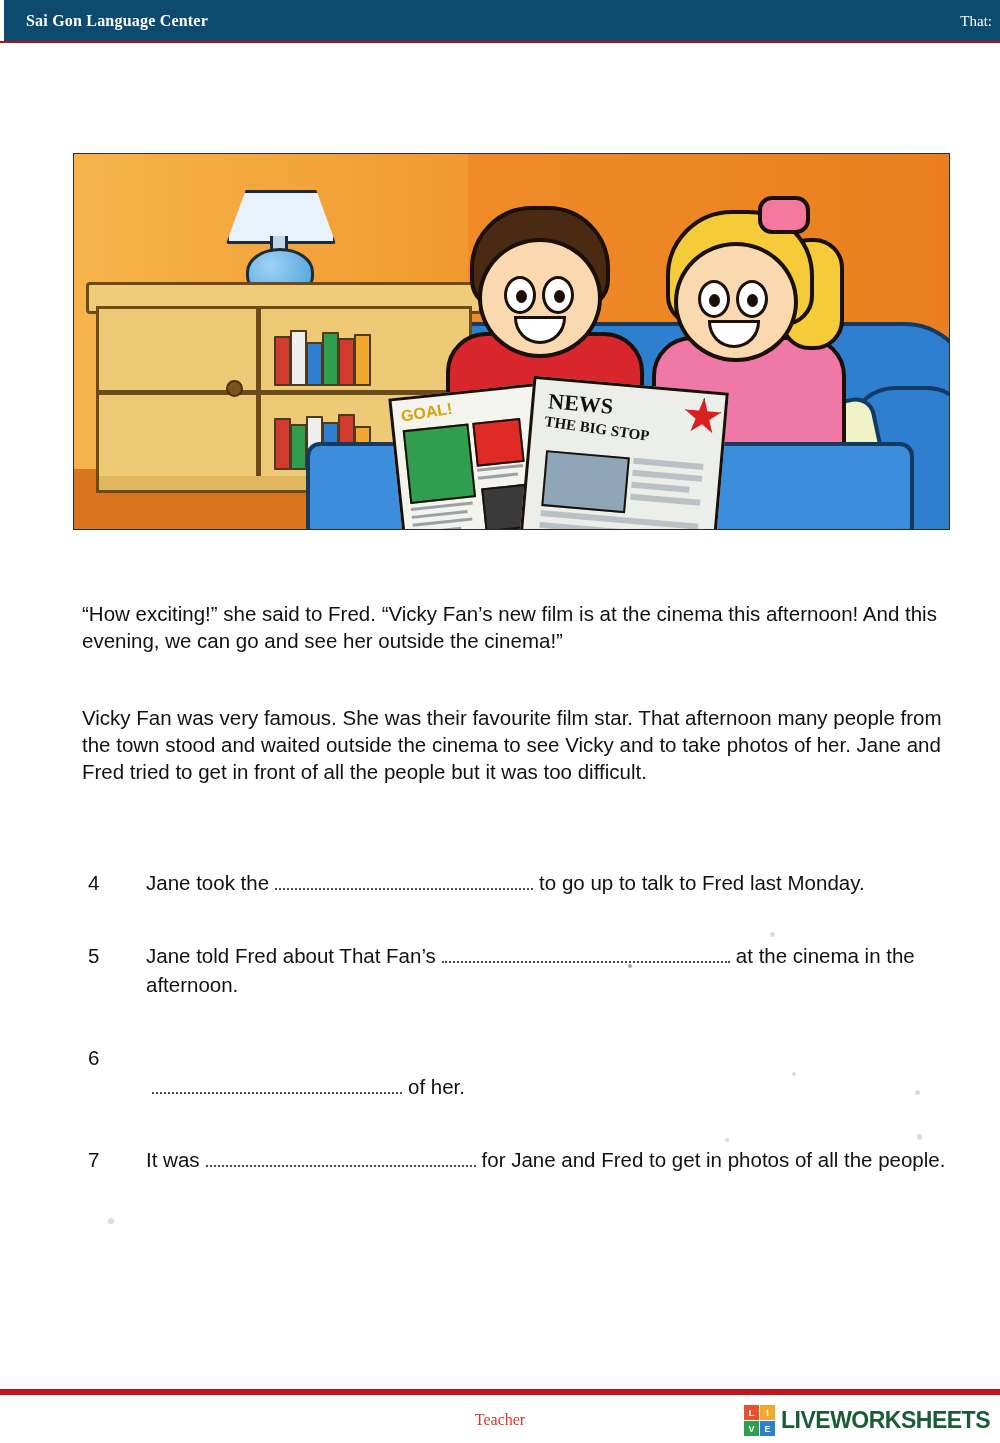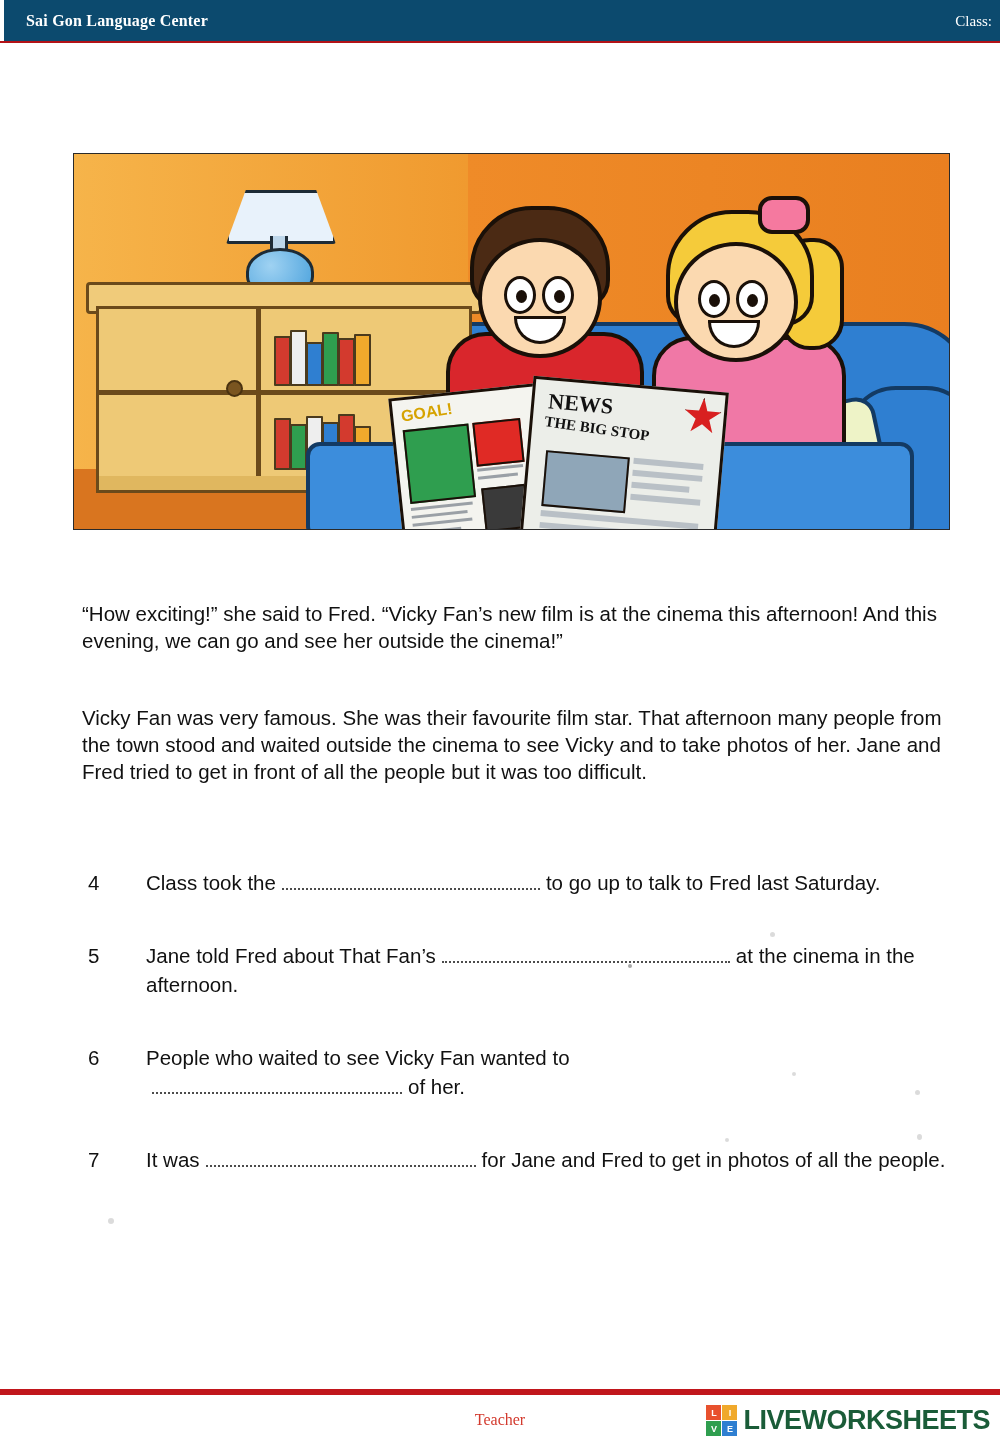--- a/index.html
+++ b/index.html
@@ -339,31 +339,31 @@
     font-weight: bold;
     display: flex; align-items: center; justify-content: center;
   }
   .lw-l { background: #e8512e; }
   .lw-i { background: #f0a92c; }
   .lw-v { background: #2f9e4f; }
   .lw-e { background: #2f7fd1; }
   .lw-word {
     font-family: "Liberation Sans", sans-serif;
     font-weight: bold;
-    font-size: 27px;
+    font-size: 23px;
     color: #1a5c38;
     letter-spacing: -0.5px;
   }
 </style>
 </head>
 <body>
 
 <div class="topbar">
   <div class="topbar-title">Sai Gon Language Center</div>
-  <div class="topbar-class">Class:</div>
+  <div class="topbar-class">That:</div>
 </div>
 <div class="topbar-underline"></div>
 
 <div class="sheet">
 
   <div class="illus">
     <div class="il-wallL"></div>
     <div class="il-wallR"></div>
     <div class="il-floor"></div>
 
@@ -459,31 +459,31 @@
     </div>
   </div>
 
   <div class="story p3">Vicky Fan was very famous. She was their favourite film star. That afternoon many people from the town stood and waited outside the cinema to see Vicky and to take photos of her. Jane and Fred tried to get in front of all the people but it was too difficult.</div>
   <div class="story p2">“How exciting!” she said to Fred. “Vicky Fan’s new film is at the cinema this afternoon! And this evening, we can go and see her outside the cinema!”</div>
 
   <div class="qlist">
 
     <div class="q">
       <span class="q-num">4</span>
-      <span class="q-text"><span>Class took the</span><span class="blank b-a"></span><span>to go up to talk to Fred last Saturday.</span></span>
+      <span class="q-text"><span>Jane took the</span><span class="blank b-a"></span><span>to go up to talk to Fred last Monday.</span></span>
     </div>
 
     <div class="q">
       <span class="q-num">5</span>
       <span class="q-text"><span>Jane told Fred about That Fan’s</span><span class="blank b-b"></span><span>at the cinema in the afternoon.</span></span>
     </div>
 
     <div class="q">
       <span class="q-num">6</span>
-      <span class="q-text"><span>People who waited to see Vicky Fan wanted to</span><br><span class="blank b-c"></span><span>of her.</span></span>
+      <span class="q-text"><br><span class="blank b-c"></span><span>of her.</span></span>
     </div>
 
     <div class="q">
       <span class="q-num">7</span>
       <span class="q-text"><span>It was</span><span class="blank b-d"></span><span>for Jane and Fred to get in photos of all the people.</span></span>
     </div>
 
   </div>
 
   <div class="speck" style="left:770px; top:882px; width:5px; height:5px;"></div>

